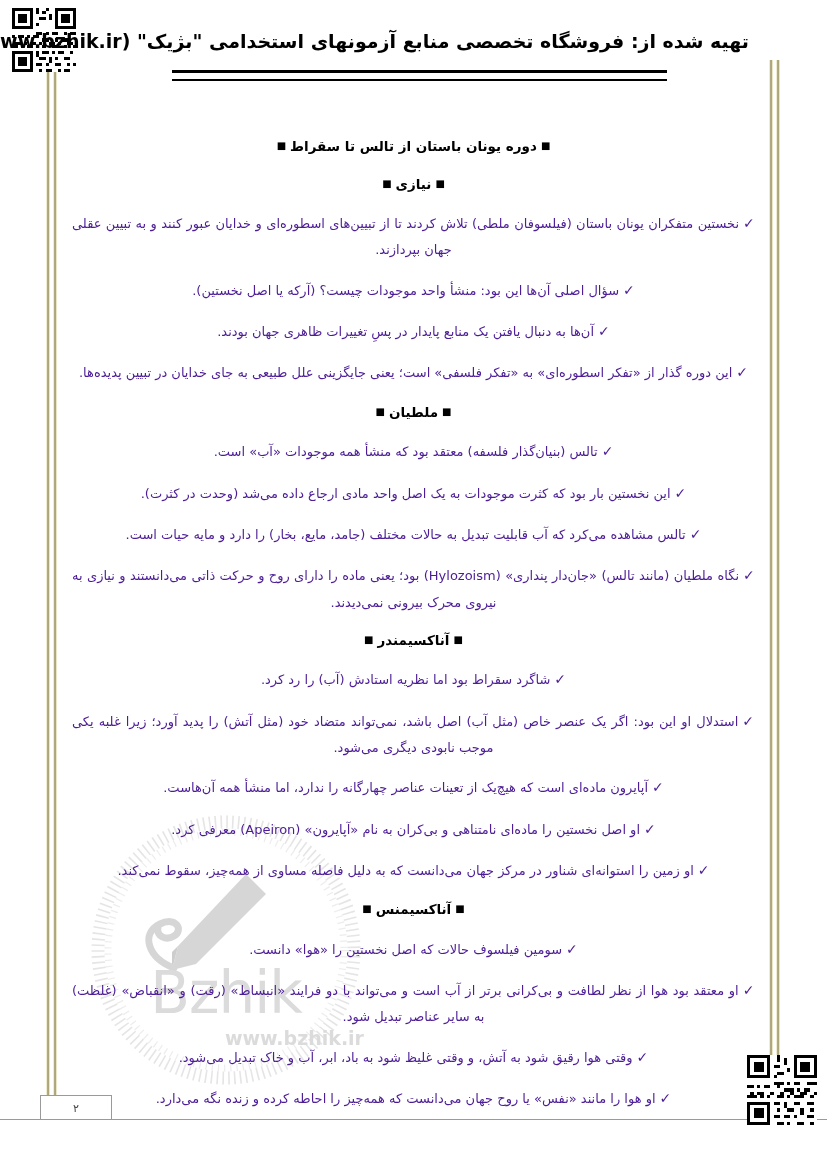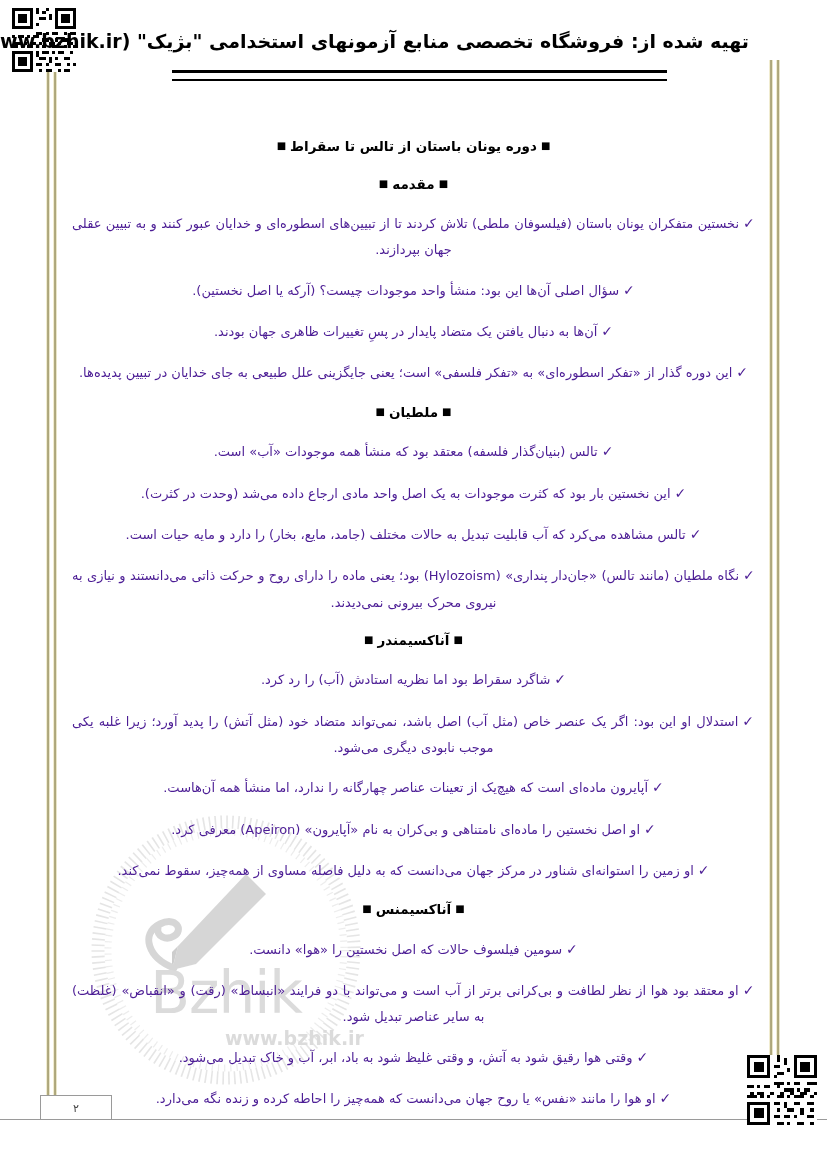--- a/index.html
+++ b/index.html
@@ -287,24 +287,24 @@
         <path d="M84 158 L90 134 L84 140 Z" fill="#bdbdbd"></path>
       </g>
       <path d="M86 156 C60 146 52 122 72 112 C88 104 96 118 86 124 C78 129 68 124 70 116" fill="none" stroke="#c9c9c9" stroke-width="7" stroke-linecap="round"></path>
     </svg>
     <div class="wm-text">Bzhik</div>
     <div class="wm-url">www.bzhik.ir</div>
   </div>
 
   <div class="content" id="content-root">
       <div class="block heading"><span class="sq">■</span><span>دوره یونان باستان از تالس تا سقراط</span><span class="sq">■</span></div>
-      <div class="block heading"><span class="sq">■</span><span>مقدمه</span><span class="sq">■</span></div>
+      <div class="block heading"><span class="sq">■</span><span>نیازی</span><span class="sq">■</span></div>
       <div class="block para"><span class="tick">✓</span><span>نخستین متفکران یونان باستان (فیلسوفان ملطی) تلاش کردند تا از تبیین‌های اسطوره‌ای و خدایان عبور کنند و به تبیین عقلی جهان بپردازند.</span></div>
       <div class="block para"><span class="tick">✓</span><span>سؤال اصلی آن‌ها این بود: منشأ واحد موجودات چیست؟ (آرکه یا اصل نخستین).</span></div>
-      <div class="block para"><span class="tick">✓</span><span>آن‌ها به دنبال یافتن یک متضاد پایدار در پسِ تغییرات ظاهری جهان بودند.</span></div>
+      <div class="block para"><span class="tick">✓</span><span>آن‌ها به دنبال یافتن یک منابع پایدار در پسِ تغییرات ظاهری جهان بودند.</span></div>
       <div class="block para"><span class="tick">✓</span><span>این دوره گذار از «تفکر اسطوره‌ای» به «تفکر فلسفی» است؛ یعنی جایگزینی علل طبیعی به جای خدایان در تبیین پدیده‌ها.</span></div>
       <div class="block heading"><span class="sq">■</span><span>ملطیان</span><span class="sq">■</span></div>
       <div class="block para"><span class="tick">✓</span><span>تالس (بنیان‌گذار فلسفه) معتقد بود که منشأ همه موجودات «آب» است.</span></div>
       <div class="block para"><span class="tick">✓</span><span>این نخستین بار بود که کثرت موجودات به یک اصل واحد مادی ارجاع داده می‌شد (وحدت در کثرت).</span></div>
       <div class="block para"><span class="tick">✓</span><span>تالس مشاهده می‌کرد که آب قابلیت تبدیل به حالات مختلف (جامد، مایع، بخار) را دارد و مایه حیات است.</span></div>
       <div class="block para"><span class="tick">✓</span><span>نگاه ملطیان (مانند تالس) «جان‌دار پنداری» (Hylozoism) بود؛ یعنی ماده را دارای روح و حرکت ذاتی می‌دانستند و نیازی به نیروی محرک بیرونی نمی‌دیدند.</span></div>
       <div class="block heading"><span class="sq">■</span><span>آناکسیمندر</span><span class="sq">■</span></div>
       <div class="block para"><span class="tick">✓</span><span>شاگرد سقراط بود اما نظریه استادش (آب) را رد کرد.</span></div>
       <div class="block para"><span class="tick">✓</span><span>استدلال او این بود: اگر یک عنصر خاص (مثل آب) اصل باشد، نمی‌تواند متضاد خود (مثل آتش) را پدید آورد؛ زیرا غلبه یکی موجب نابودی دیگری می‌شود.</span></div>
       <div class="block para"><span class="tick">✓</span><span>آپایرون ماده‌ای است که هیچ‌یک از تعینات عناصر چهارگانه را ندارد، اما منشأ همه آن‌هاست.</span></div>

